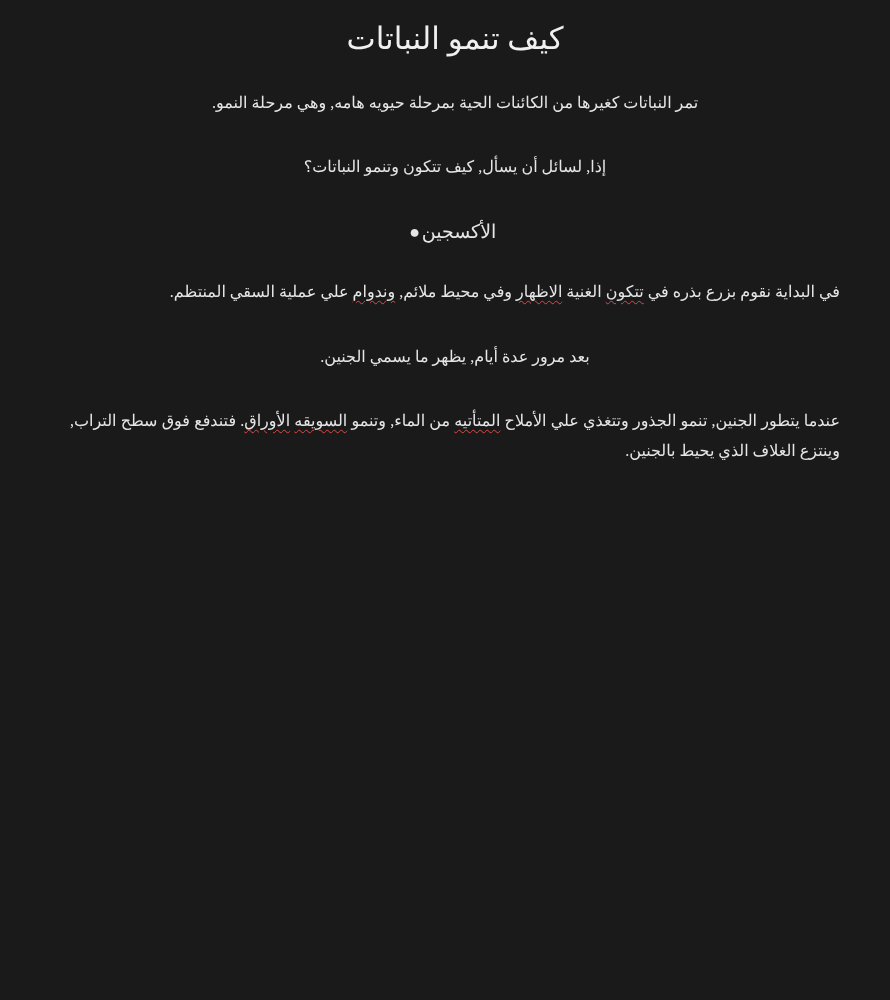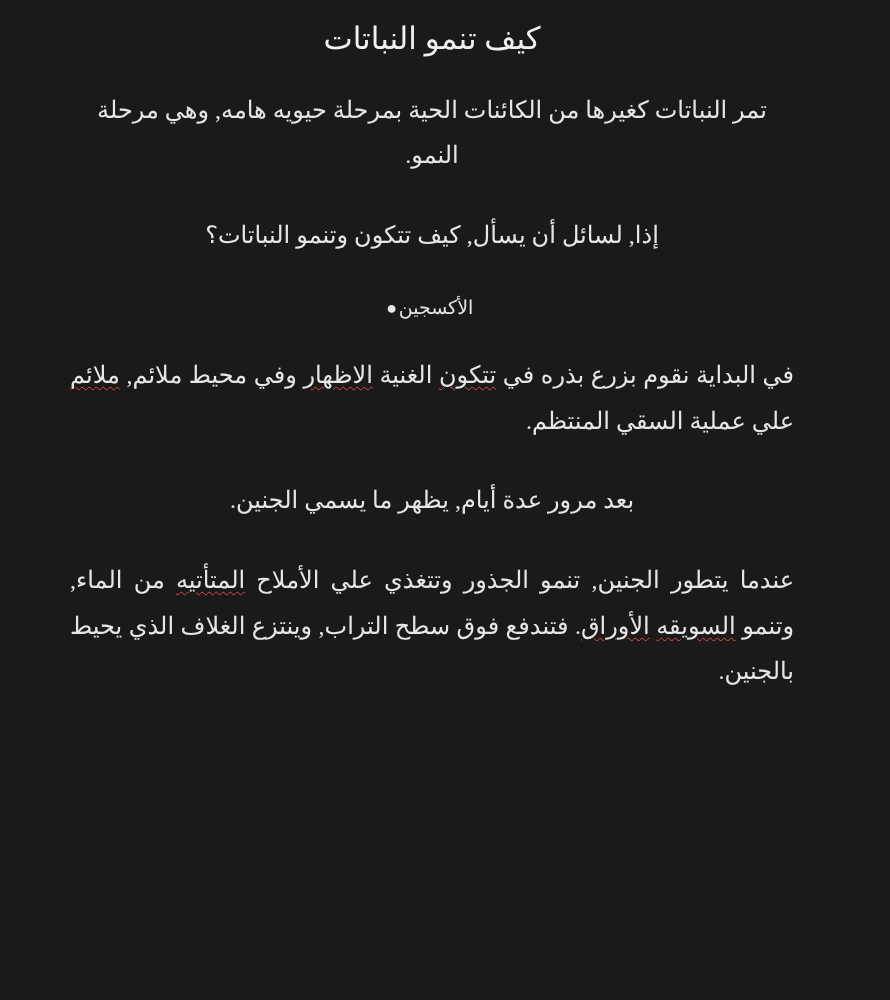--- a/index.html
+++ b/index.html
@@ -11,34 +11,34 @@
     height: 1000px;
     background: #1a1a1a;
     color: #e8e8e8;
     font-family: "Liberation Serif", "DejaVu Serif", serif;
     overflow: hidden;
   }
   .page {
     width: 890px;
     height: 1000px;
     box-sizing: border-box;
-    padding: 18px 96px 0 70px;
+    padding: 18px 50px 0 70px;
     direction: rtl;
     text-align: right;
   }
   .doc-title {
     font-size: 31px;
     line-height: 1.35;
     text-align: center;
     margin: 0 0 28px 0;
     font-weight: normal;
     color: #f0f0f0;
   }
   p.para {
-    font-size: 24px;
+    font-size: 16px;
     line-height: 1.9;
     margin: 0 0 34px 0;
     color: #e6e6e6;
   }
   p.para.center {
     text-align: center;
   }
   p.para.justify {
     text-align: justify;
     text-align-last: right;
@@ -84,17 +84,17 @@
 
   <p class="para center">تمر النباتات كغيرها من الكائنات الحية بمرحلة حيويه هامه, وهي مرحلة النمو.</p>
   <p class="para center">إذا, لسائل أن يسأل, كيف تتكون وتنمو النباتات؟</p>
 
   <ul class="needs">
     <li>
       <span class="bullet-text">الأكسجين</span><span class="bullet">●</span>
     </li>
   </ul>
 
-  <p class="para justify"><span>في البداية نقوم بزرع بذره في </span><span class="sp">تتكون</span><span> الغنية </span><span class="sp">الاظهار</span><span> وفي محيط ملائم, </span><span class="sp">ملائم</span><span> علي عملية السقي المنتظم.</span></p>
+  <p class="para justify"><span>في البداية نقوم بزرع بذره في </span><span class="sp">تتكون</span><span> الغنية </span><span class="sp">الاظهار</span><span> وفي محيط ملائم, </span><span class="sp">وندوام</span><span> علي عملية السقي المنتظم.</span></p>
   <p class="para center"><span>بعد مرور عدة أيام, يظهر ما يسمي الجنين.</span></p>
   <p class="para justify"><span>عندما يتطور الجنين, تنمو الجذور وتتغذي علي الأملاح </span><span class="sp">المتأتيه</span><span> من الماء, وتنمو </span><span class="sp">السويقه</span><span> </span><span class="sp">الأوراق</span><span>. فتندفع فوق سطح التراب, وينتزع الغلاف الذي يحيط بالجنين.</span></p>
 
 </div>
 
 </body></html>

